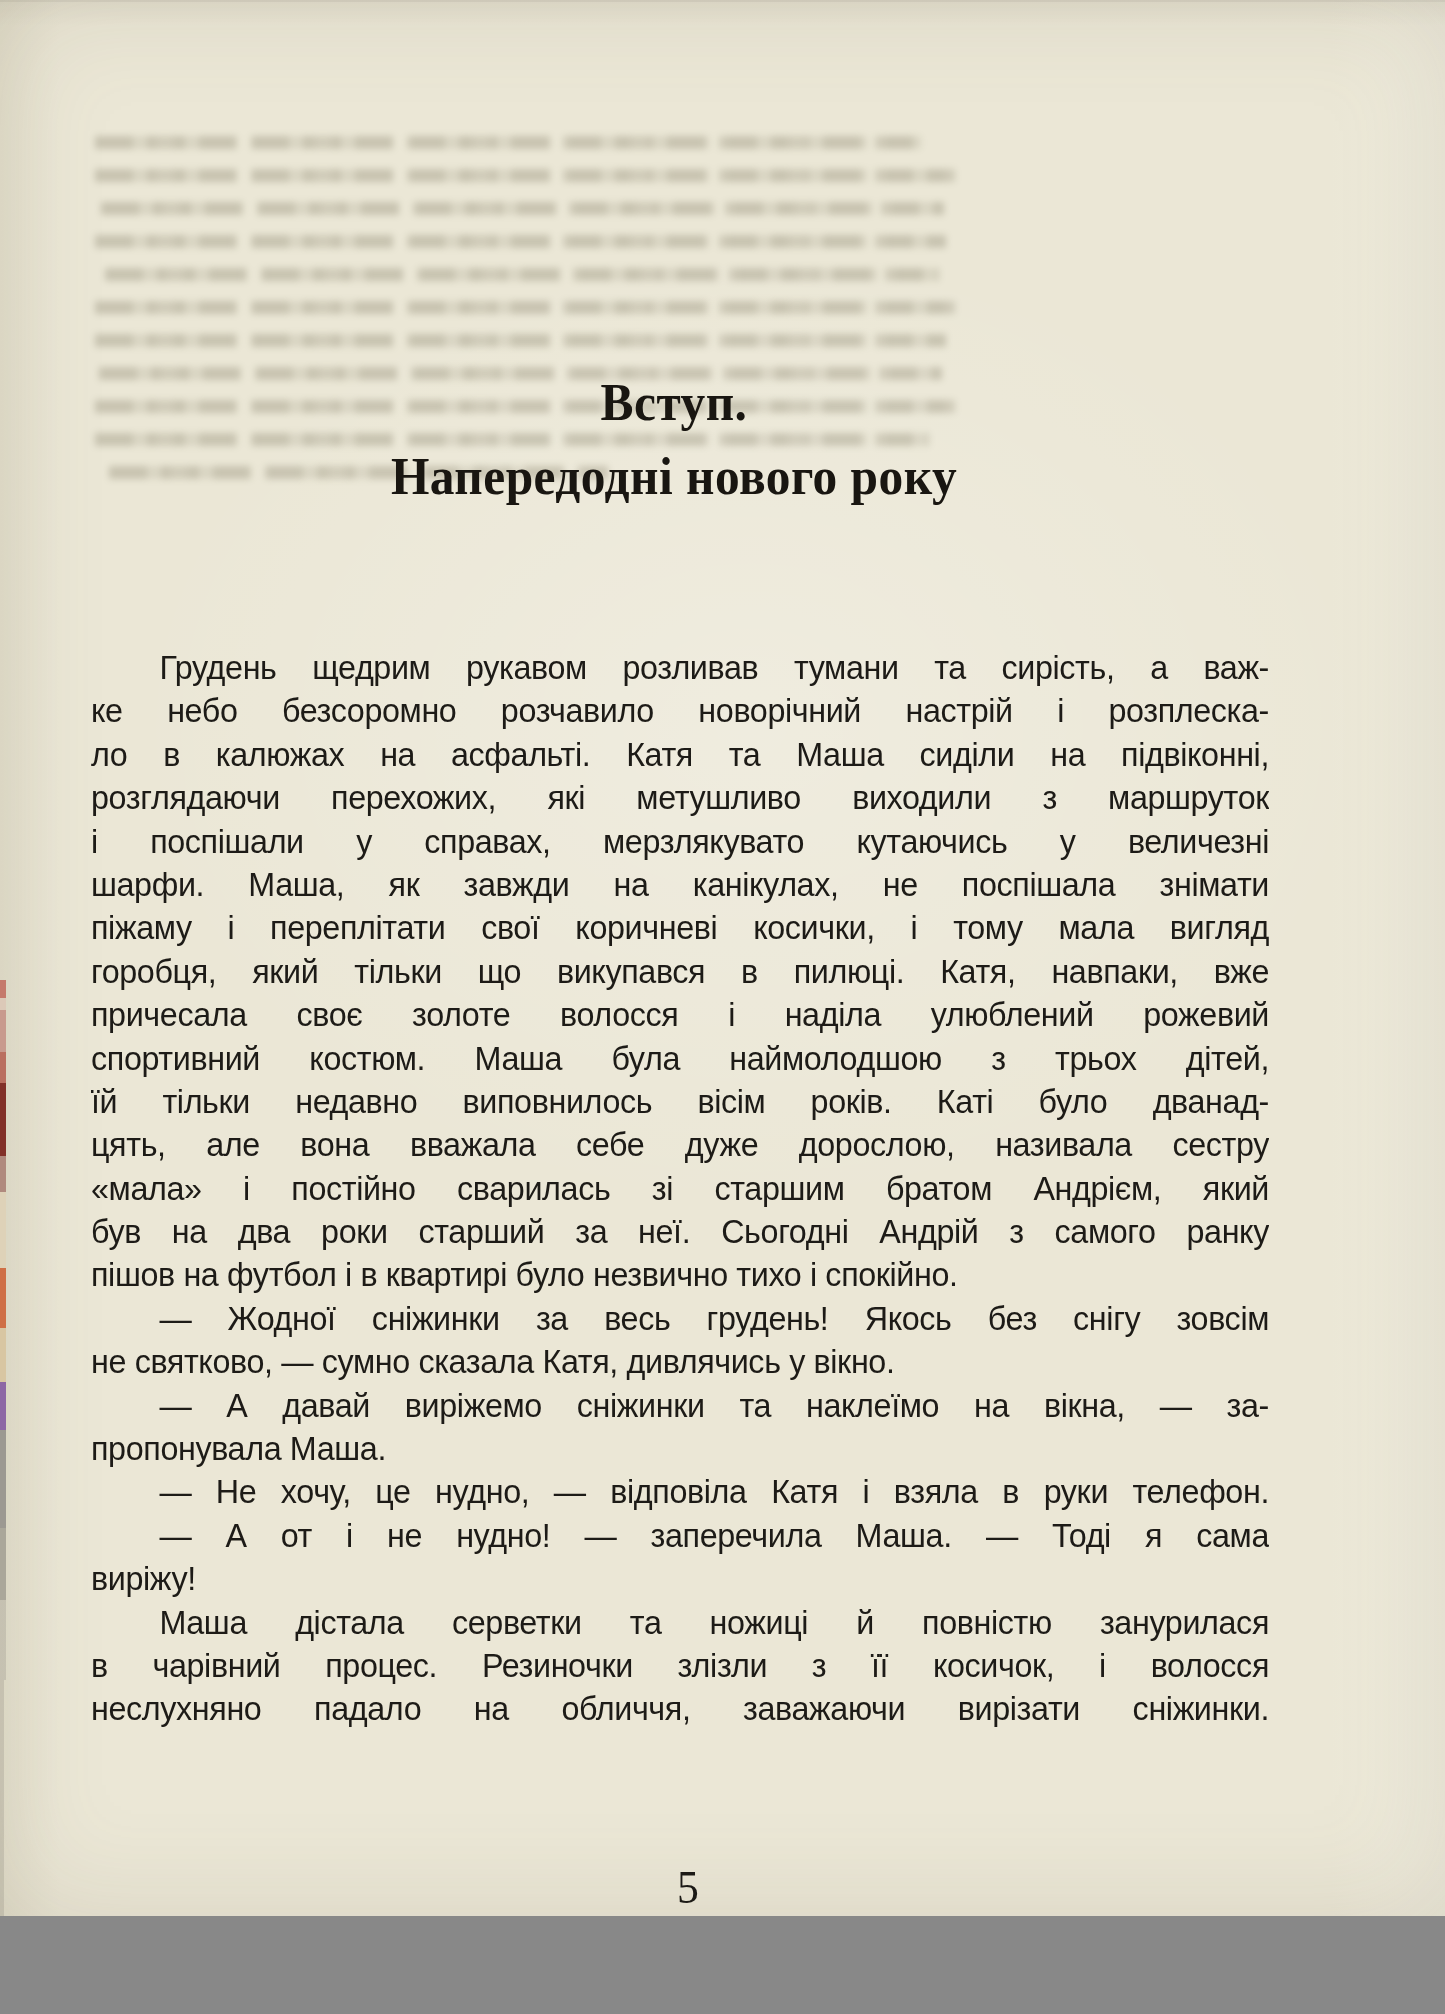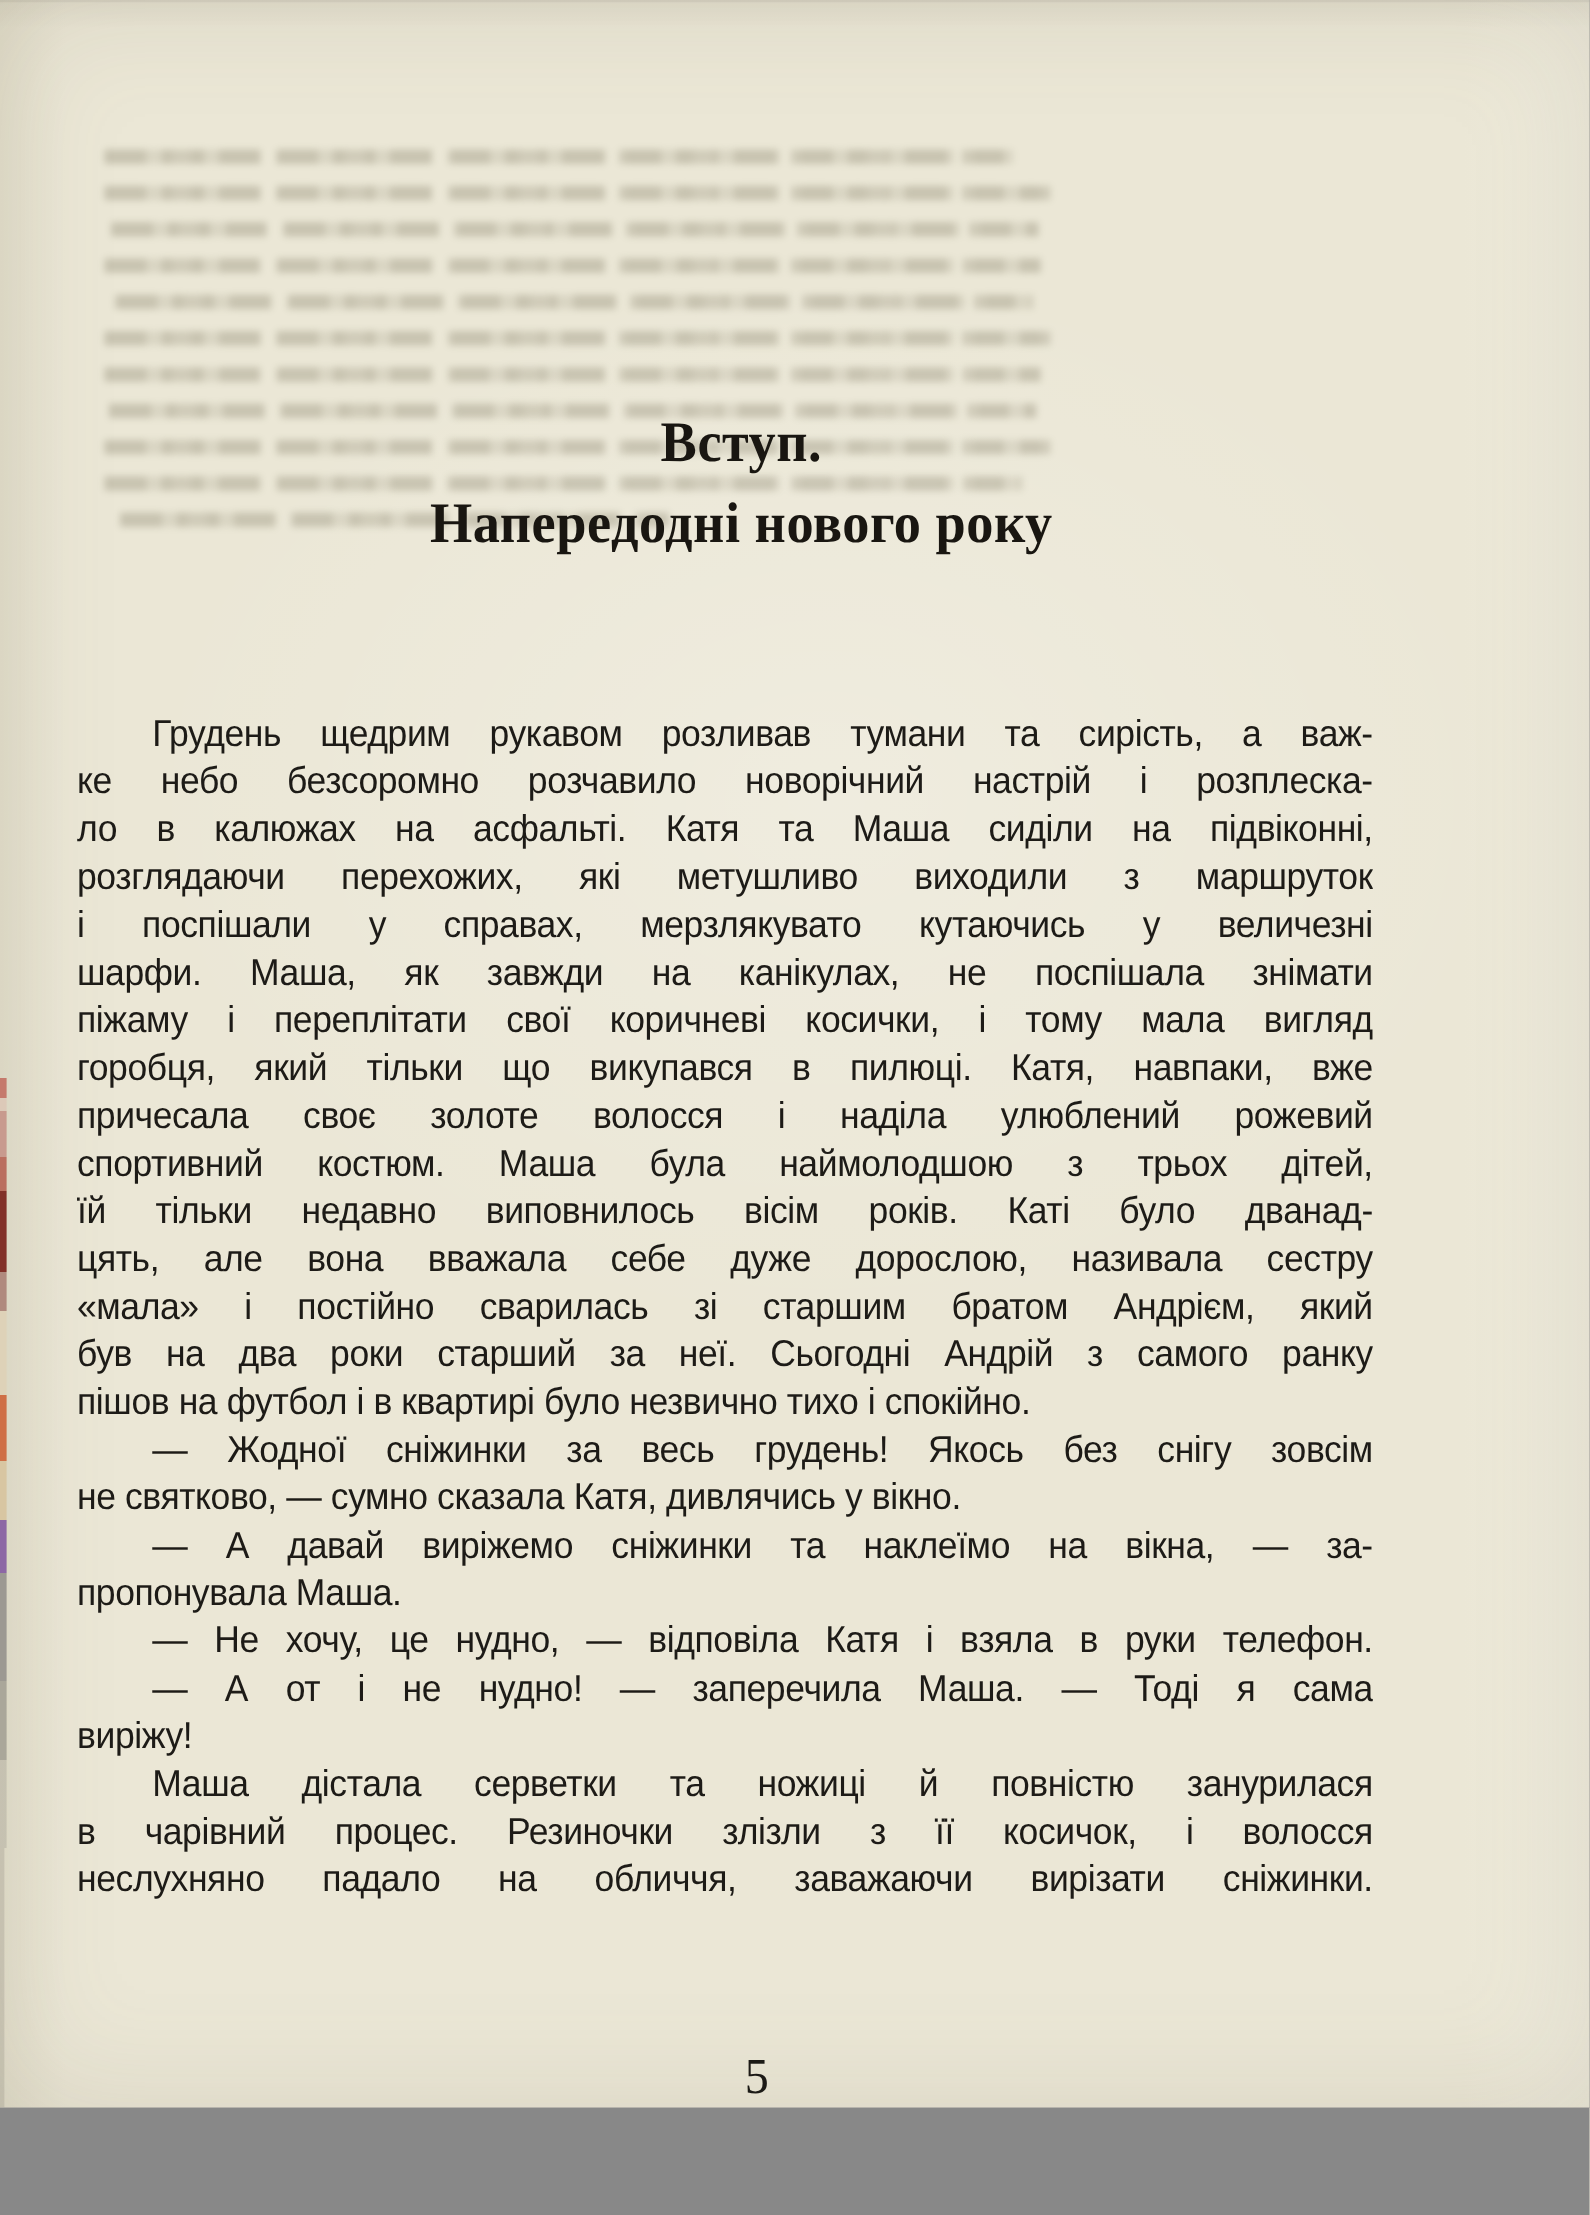--- a/index.html
+++ b/index.html
@@ -69,21 +69,21 @@
     position:absolute; left:85px; top:366px; width:1240px;
     transform:scaleX(0.95); transform-origin:0 0;
     text-align:center; z-index:5;
     font-family:"Liberation Serif", serif;
     font-weight:700; font-size:52px; line-height:74px;
     color:#191611; letter-spacing:0.5px;
   }
 
   
   .text-column{
-    position:absolute; left:70px; top:646px; width:1178px; z-index:5;
+    position:absolute; left:91px; top:646px; width:1178px; z-index:5;
     color:#1d1b17;
   }
   .body-line{
     width:1240px; height:43.4px; overflow:hidden;
     transform:scaleX(0.95); transform-origin:0 0;
     font-size:34px; line-height:43.4px; letter-spacing:-0.4px;
     text-align:left; white-space:normal;
   }
   .body-line.justify{ text-align:justify; text-align-last:justify; text-justify:inter-word; }
   .body-line.indent{ text-indent:72px; }

